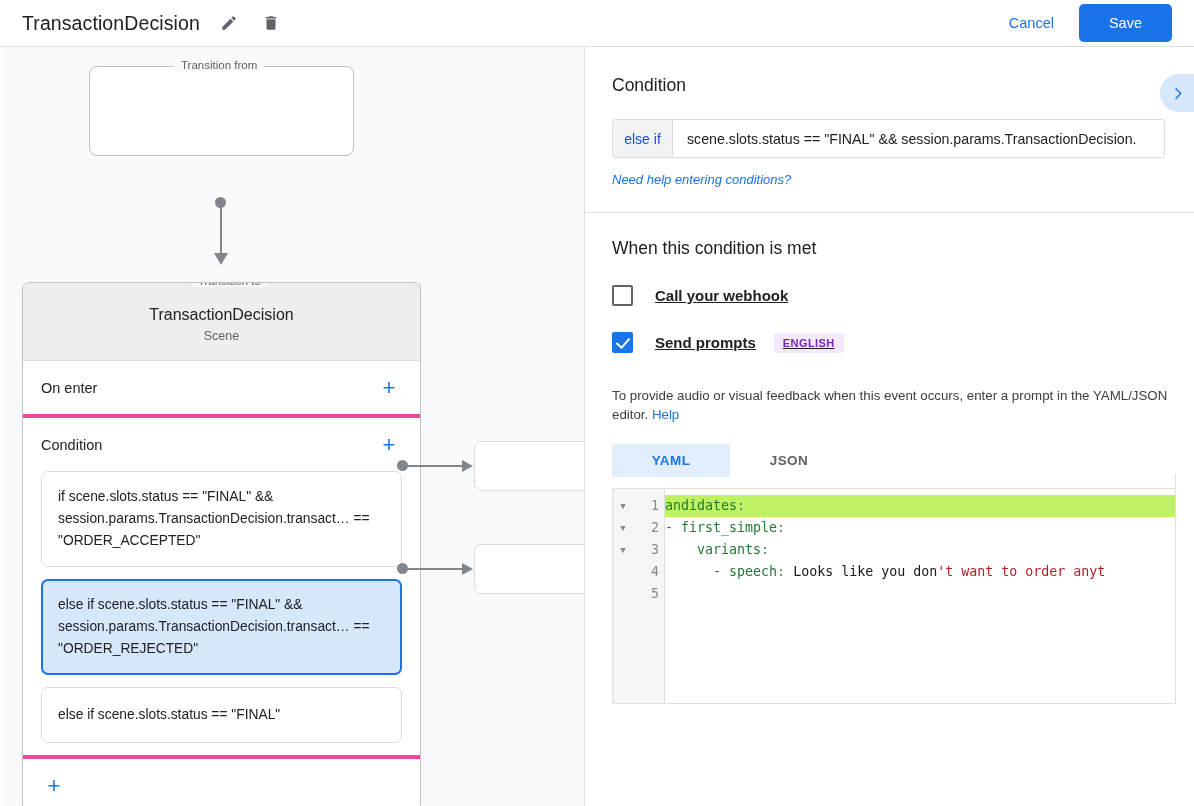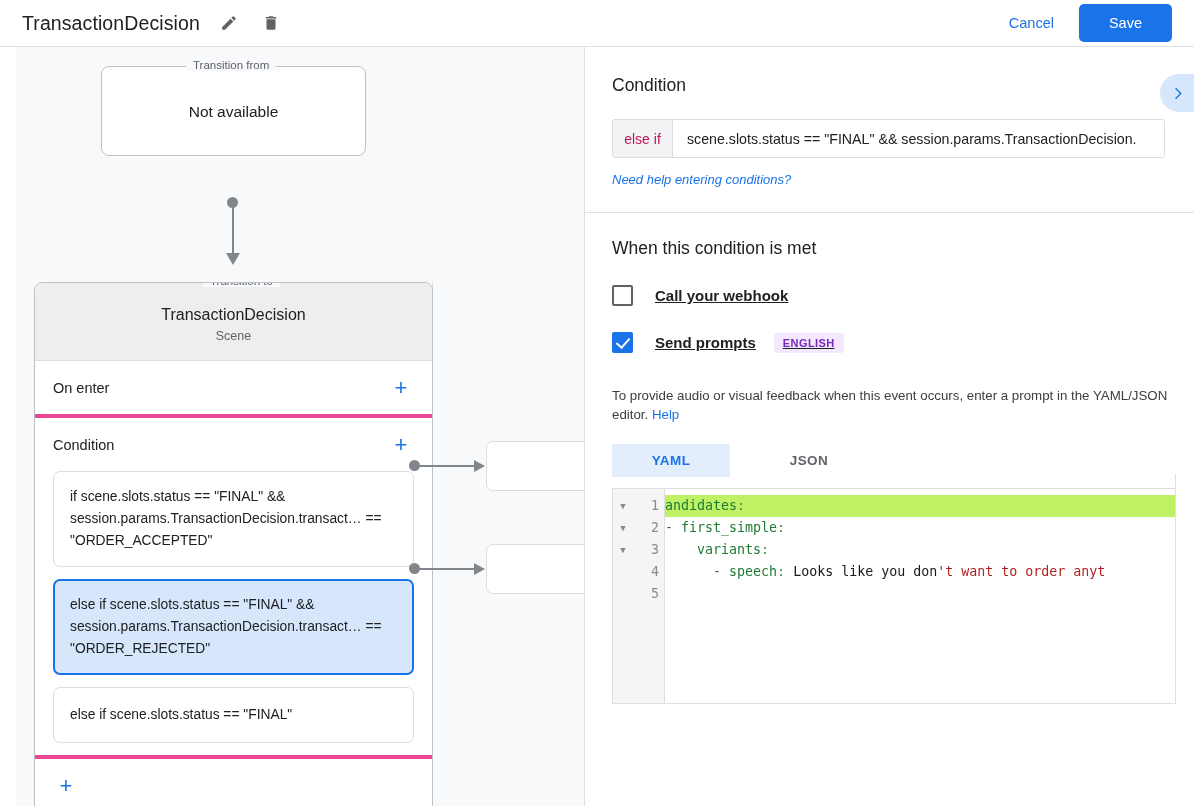--- a/index.html
+++ b/index.html
@@ -54,21 +54,21 @@
     background: #1a73e8;
     border: none; border-radius: 5px;
     padding: 11px 30px;
     cursor: pointer;
     font-family: "Liberation Sans", sans-serif;
   }
 
   
   .graph-pane {
     position: absolute;
-    top: 47px; left: 16px;
+    top: 47px; left: 4px;
     width: 584px; height: 759px;
     background: #f8f9fa;
     overflow: hidden;
   }
   .pane-divider {
     position: absolute; top: 47px; left: 584px;
     width: 1px; height: 759px; background: #e0e0e0;
   }
 
   
@@ -244,21 +244,21 @@
     height: 39px;
     border: 1px solid #dadce0;
     border-radius: 3px;
     overflow: hidden;
   }
   .cond-prefix {
     width: 60px;
     background: #f1f3f4;
     border-right: 1px solid #dadce0;
     display: flex; align-items: center; justify-content: center;
-    font-size: 14px; color: #be185d;
+    font-size: 14px; color: #1d4ed8;
   }
   .cond-input {
     flex: 1 1 auto;
     border: none; outline: none;
     padding: 0 14px;
     font-size: 14.2px;
     color: #202124;
     background: #ffffff;
     font-family: "Liberation Sans", sans-serif;
   }
@@ -324,21 +324,21 @@
   }
   .desc {
     margin-top: 33px;
     width: 560px;
     font-size: 13.3px;
     line-height: 19px;
     color: #3c4043;
   }
   .desc a { color: #1a73e8; text-decoration: none; cursor: pointer; }
 
-  .tabs { display: flex; margin-top: 20px; gap: 20px; }
+  .tabs { display: flex; margin-top: 20px; }
   .tab {
     width: 118px; height: 33px;
     display: flex; align-items: center; justify-content: center;
     font-size: 13.5px; font-weight: bold;
     color: #5f6368;
     cursor: pointer;
     letter-spacing: 0.4px;
   }
   .tab.active { color: #1a73e8; background: #e3eefc; }
 
@@ -421,21 +421,20 @@
   <div class="topbar-spacer"></div>
 
   <button class="btn-cancel">Cancel</button>
   <button class="btn-save">Save</button>
 </div>
 
 <div class="graph-pane">
 
   <div class="fieldset-card" id="from-card">
     <div class="fieldset-legend">Transition from</div>
-    <div class="from-text">Not available</div>
   </div>
 
   <div class="arrow-dot"></div>
   <div class="arrow-line"></div>
   <div class="arrow-head"></div>
 
   <div class="vrail"></div>
 
   <div class="fieldset-card" id="to-card">
     <div class="fieldset-legend">Transition to</div>

